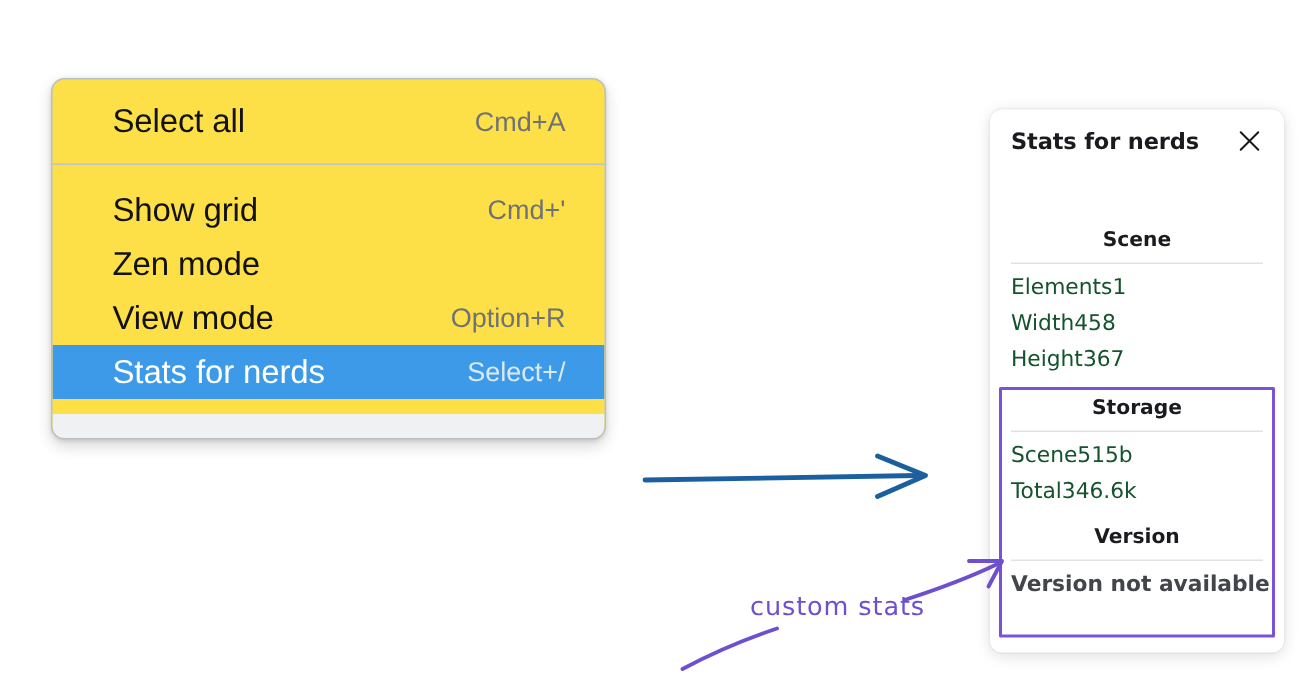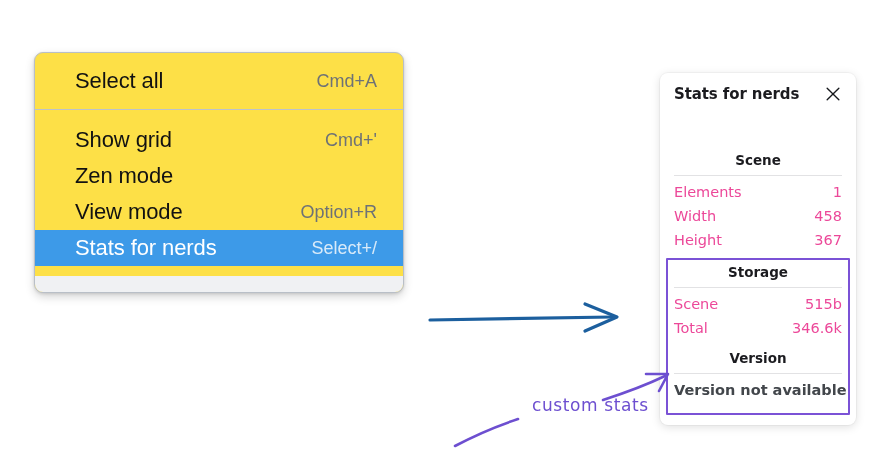--- a/index.html
+++ b/index.html
@@ -120,64 +120,61 @@
     padding: 2px 0 7px 0;
   }
   .section-rule {
     height: 1px;
     background: #e2e2e4;
     margin: 0 0 4px 0;
   }
   .stat-row {
     display: flex;
     align-items: baseline;
-    justify-content: space-between;
     font-size: 14.5px;
-    color: #ec4899;
+    color: #14532d;
     padding: 3px 0;
     line-height: 18px;
-    gap: 24px;
   }
   .stat-row .k { white-space: nowrap; }
   .stat-row .v { white-space: nowrap; }
   .plain-row {
     font-size: 14.5px;
     color: #42464b;
     padding: 3px 0 2px 0;
     line-height: 18px;
     white-space: nowrap;
     font-weight: bold;
   }
 
   
   #custom-stats-box {
     border: 2px solid #7b52d6;
     margin: 6px -8px 0 -8px;
-    padding: 2px 6px 12px 6px;
+    padding: 2px 6px 22px 6px;
     border-radius: 1px;
   }
 
   
   #annotations {
     position: absolute;
     left: 0; top: 0;
     width: 873px;
     height: 461px;
     pointer-events: none;
   }
   #annotation-label {
     position: absolute;
     left: 500px;
     top: 395px;
     font-family: "DejaVu Sans", sans-serif;
     font-size: 17px;
     color: #6d4fd0;
     letter-spacing: 0.6px;
     white-space: nowrap;
-    margin-left: 32px;
   }
 </style>
 </head>
 <body>
 
 <div id="context-menu">
 
   <div class="menu-section first">
     <div class="menu-item">
       <span class="label">Select all</span>

